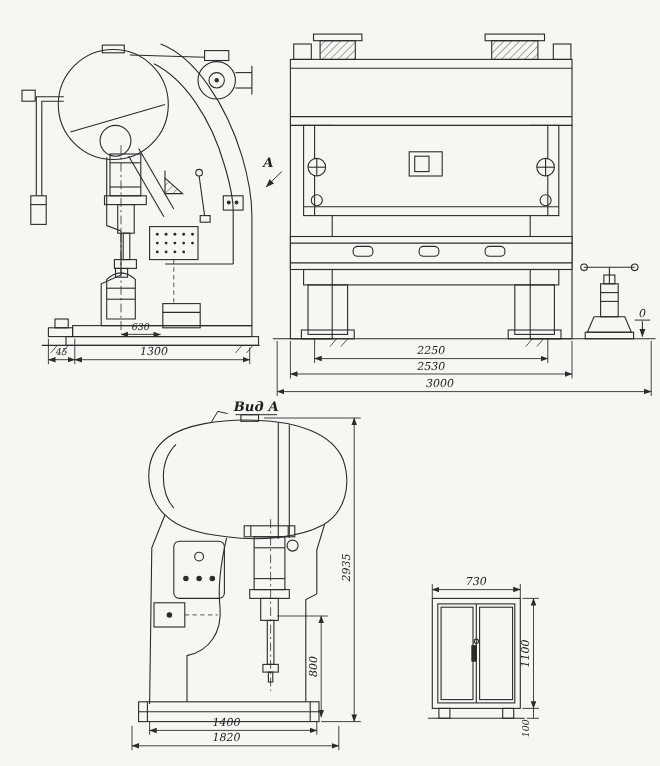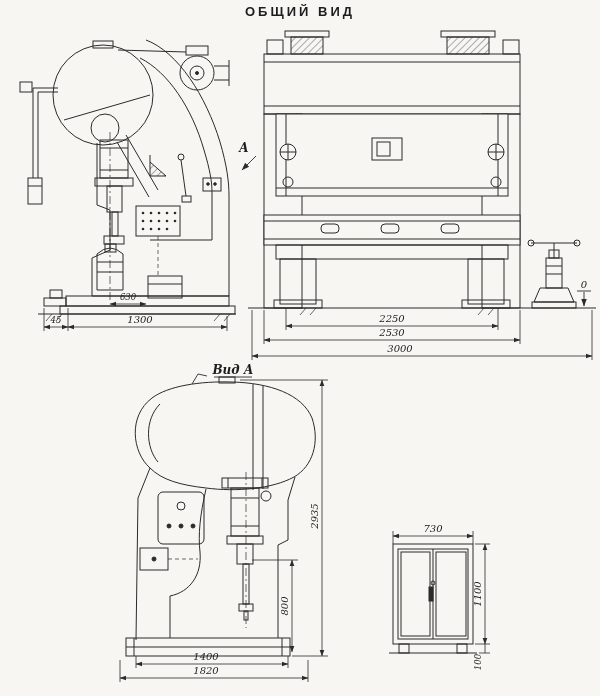--- a/index.html
+++ b/index.html
@@ -25,21 +25,20 @@
     stroke:none;
   }
   .dim{font-size:10px;}
   .dim-sm{font-size:8.5px;}
   .vlabel{font-size:12px;font-weight:bold;}
 </style>
 </head>
 <body>
 
 <div class="sheet">
-  <div class="sheet-title">ОБЩИЙ ВИД</div>
 
   <svg width="600" height="696" viewBox="0 0 600 696">
     <defs>
       <pattern id="hatch" width="5" height="5" patternUnits="userSpaceOnUse" patternTransform="rotate(45)">
         <line x1="0" y1="0" x2="0" y2="5" stroke="#3a3a3a" stroke-width="0.8"></line>
       </pattern>
       <marker id="arr" viewBox="0 0 10 10" refX="9" refY="5" markerWidth="9" markerHeight="9" orient="auto-start-reverse">
         <path d="M0,1.5 L9.5,5 L0,8.5 z" fill="#2b2b2b"></path>
       </marker>
     </defs>

